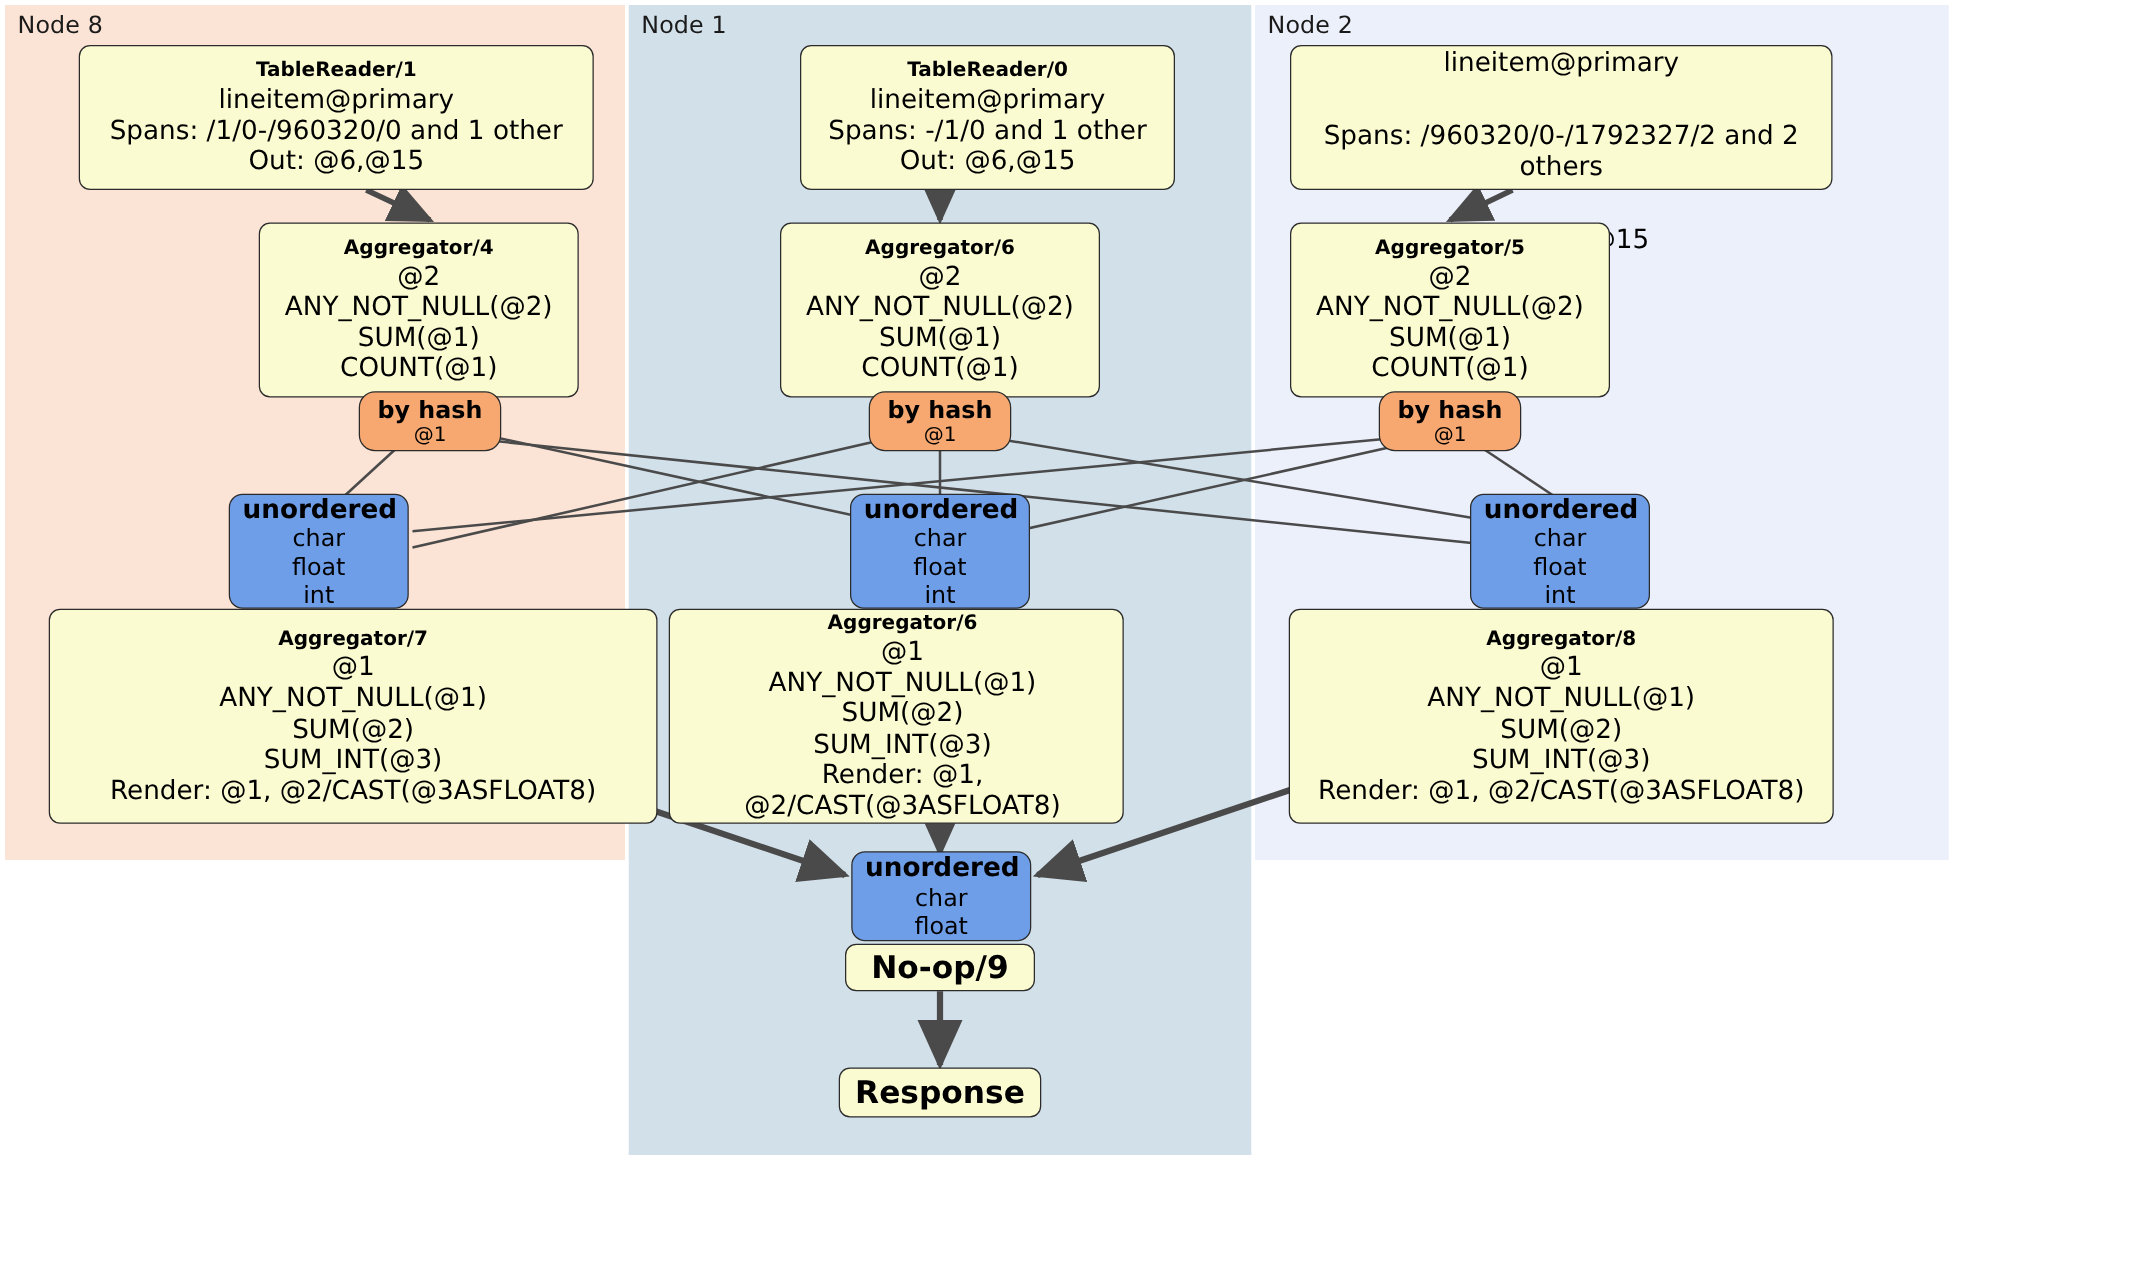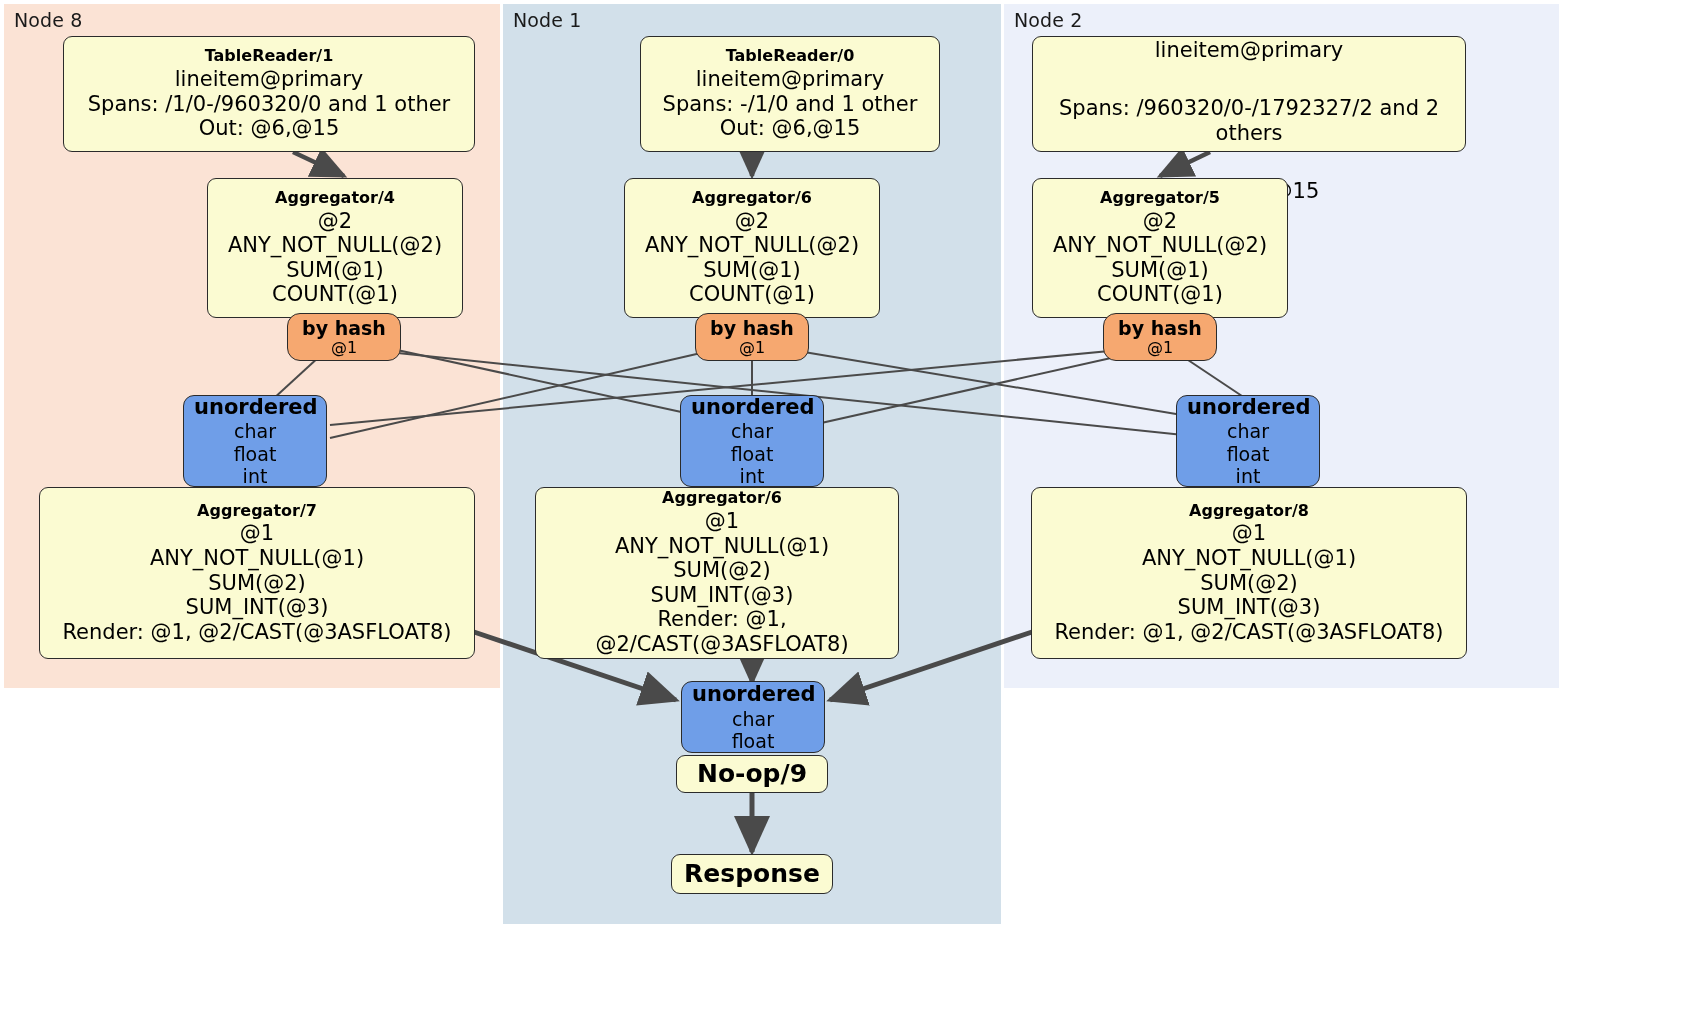--- a/index.html
+++ b/index.html
@@ -228,21 +228,21 @@
     <div class="line">int</div>
   </div>
 
   <div class="nodebox routerbox" style="left:1176px; top:395px; width:144px; height:92px;">
     <div class="title">unordered</div>
     <div class="line">char</div>
     <div class="line">float</div>
     <div class="line">int</div>
   </div>
 
-  <div class="nodebox proc" style="left:39px; top:487px; width:436px; height:172px;align-items:center;">
+  <div class="nodebox proc" style="left:39px; top:487px; width:487px; height:172px;align-items:center;">
     <div class="title">Aggregator/7</div>
     <div class="line">@1</div>
     <div class="line">ANY_NOT_NULL(@1)</div>
     <div class="line">SUM(@2)</div>
     <div class="line">SUM_INT(@3)</div>
     <div class="line">Render: @1, @2/CAST(@3ASFLOAT8)</div>
   </div>
 
   <div class="nodebox proc" style="left:535px; top:487px; width:364px; height:172px;padding-left:20px;">
     <div class="title">Aggregator/6</div>

